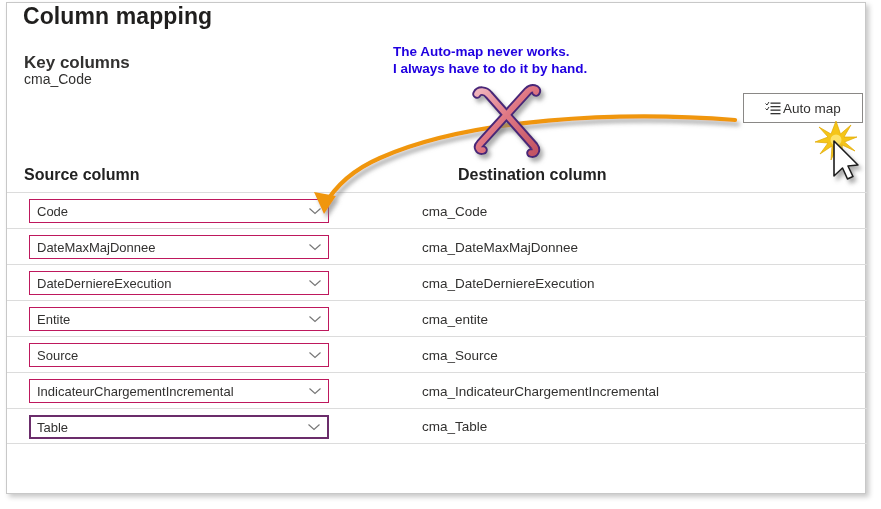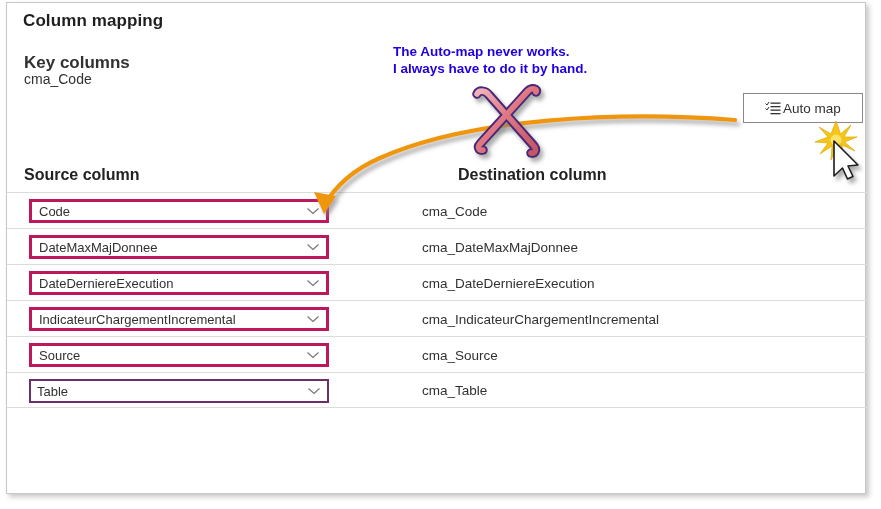--- a/index.html
+++ b/index.html
@@ -26,22 +26,22 @@
     background: #ffffff;
     border: 1px solid #c8c8c8;
     box-shadow: 3px 3px 5px rgba(0,0,0,0.22);
     box-sizing: border-box;
   }
 
   
   .page-title {
     position: absolute;
     left: 16px;
-    top: 8px;
-    font-size: 17px;
+    top: 0;
+    font-size: 23px;
     font-weight: bold;
     color: #201f1e;
     letter-spacing: 0.1px;
   }
   .key-columns-label {
     position: absolute;
     left: 17px;
     top: 50px;
     font-size: 17px;
     font-weight: bold;
@@ -80,21 +80,21 @@
     box-sizing: border-box;
   }
   .map-row:last-child { border-bottom: 1px solid #dcdcdc; }
 
   .combo {
     position: absolute;
     left: 22px;
     top: 6px;
     width: 300px;
     height: 24px;
-    border: 3px solid #be185d;
+    border: 1px solid #be185d;
     background: #ffffff;
     box-sizing: border-box;
   }
   .combo.focused {
     border: 2px solid #6b2d6b;
   }
   .combo-text {
     position: absolute;
     left: 7px;
     top: 50%;
@@ -222,39 +222,50 @@
             <span class="chevron">
               <svg viewBox="0 0 14 10" width="14" height="10" xmlns="http://www.w3.org/2000/svg">
                 <path d="M1.5 2.5 L7 7.5 L12.5 2.5" stroke="#767676" stroke-width="1.15" fill="none"></path>
               </svg>
             </span>
           </div>
           <span class="dest-text">cma_DateDerniereExecution</span>
         </div>
         <div class="map-row">
           <div class="combo">
+            <span class="combo-text">Entite</span>
+            <span class="chevron">
+              <svg viewBox="0 0 14 10" width="14" height="10" xmlns="http://www.w3.org/2000/svg">
+                <path d="M1.5 2.5 L7 7.5 L12.5 2.5" stroke="#767676" stroke-width="1.15" fill="none"></path>
+              </svg>
+            </span>
+          </div>
+          <span class="dest-text">cma_entite</span>
+        </div>
+        <div class="map-row">
+          <div class="combo">
+            <span class="combo-text">Source</span>
+            <span class="chevron">
+              <svg viewBox="0 0 14 10" width="14" height="10" xmlns="http://www.w3.org/2000/svg">
+                <path d="M1.5 2.5 L7 7.5 L12.5 2.5" stroke="#767676" stroke-width="1.15" fill="none"></path>
+              </svg>
+            </span>
+          </div>
+          <span class="dest-text">cma_Source</span>
+        </div>
+        <div class="map-row">
+          <div class="combo">
             <span class="combo-text">IndicateurChargementIncremental</span>
             <span class="chevron">
               <svg viewBox="0 0 14 10" width="14" height="10" xmlns="http://www.w3.org/2000/svg">
                 <path d="M1.5 2.5 L7 7.5 L12.5 2.5" stroke="#767676" stroke-width="1.15" fill="none"></path>
               </svg>
             </span>
           </div>
           <span class="dest-text">cma_IndicateurChargementIncremental</span>
-        </div>
-        <div class="map-row">
-          <div class="combo">
-            <span class="combo-text">Source</span>
-            <span class="chevron">
-              <svg viewBox="0 0 14 10" width="14" height="10" xmlns="http://www.w3.org/2000/svg">
-                <path d="M1.5 2.5 L7 7.5 L12.5 2.5" stroke="#767676" stroke-width="1.15" fill="none"></path>
-              </svg>
-            </span>
-          </div>
-          <span class="dest-text">cma_Source</span>
         </div>
         <div class="map-row">
           <div class="combo focused">
             <span class="combo-text">Table</span>
             <span class="chevron">
               <svg viewBox="0 0 14 10" width="14" height="10" xmlns="http://www.w3.org/2000/svg">
                 <path d="M1.5 2.5 L7 7.5 L12.5 2.5" stroke="#767676" stroke-width="1.15" fill="none"></path>
               </svg>
             </span>
           </div>

